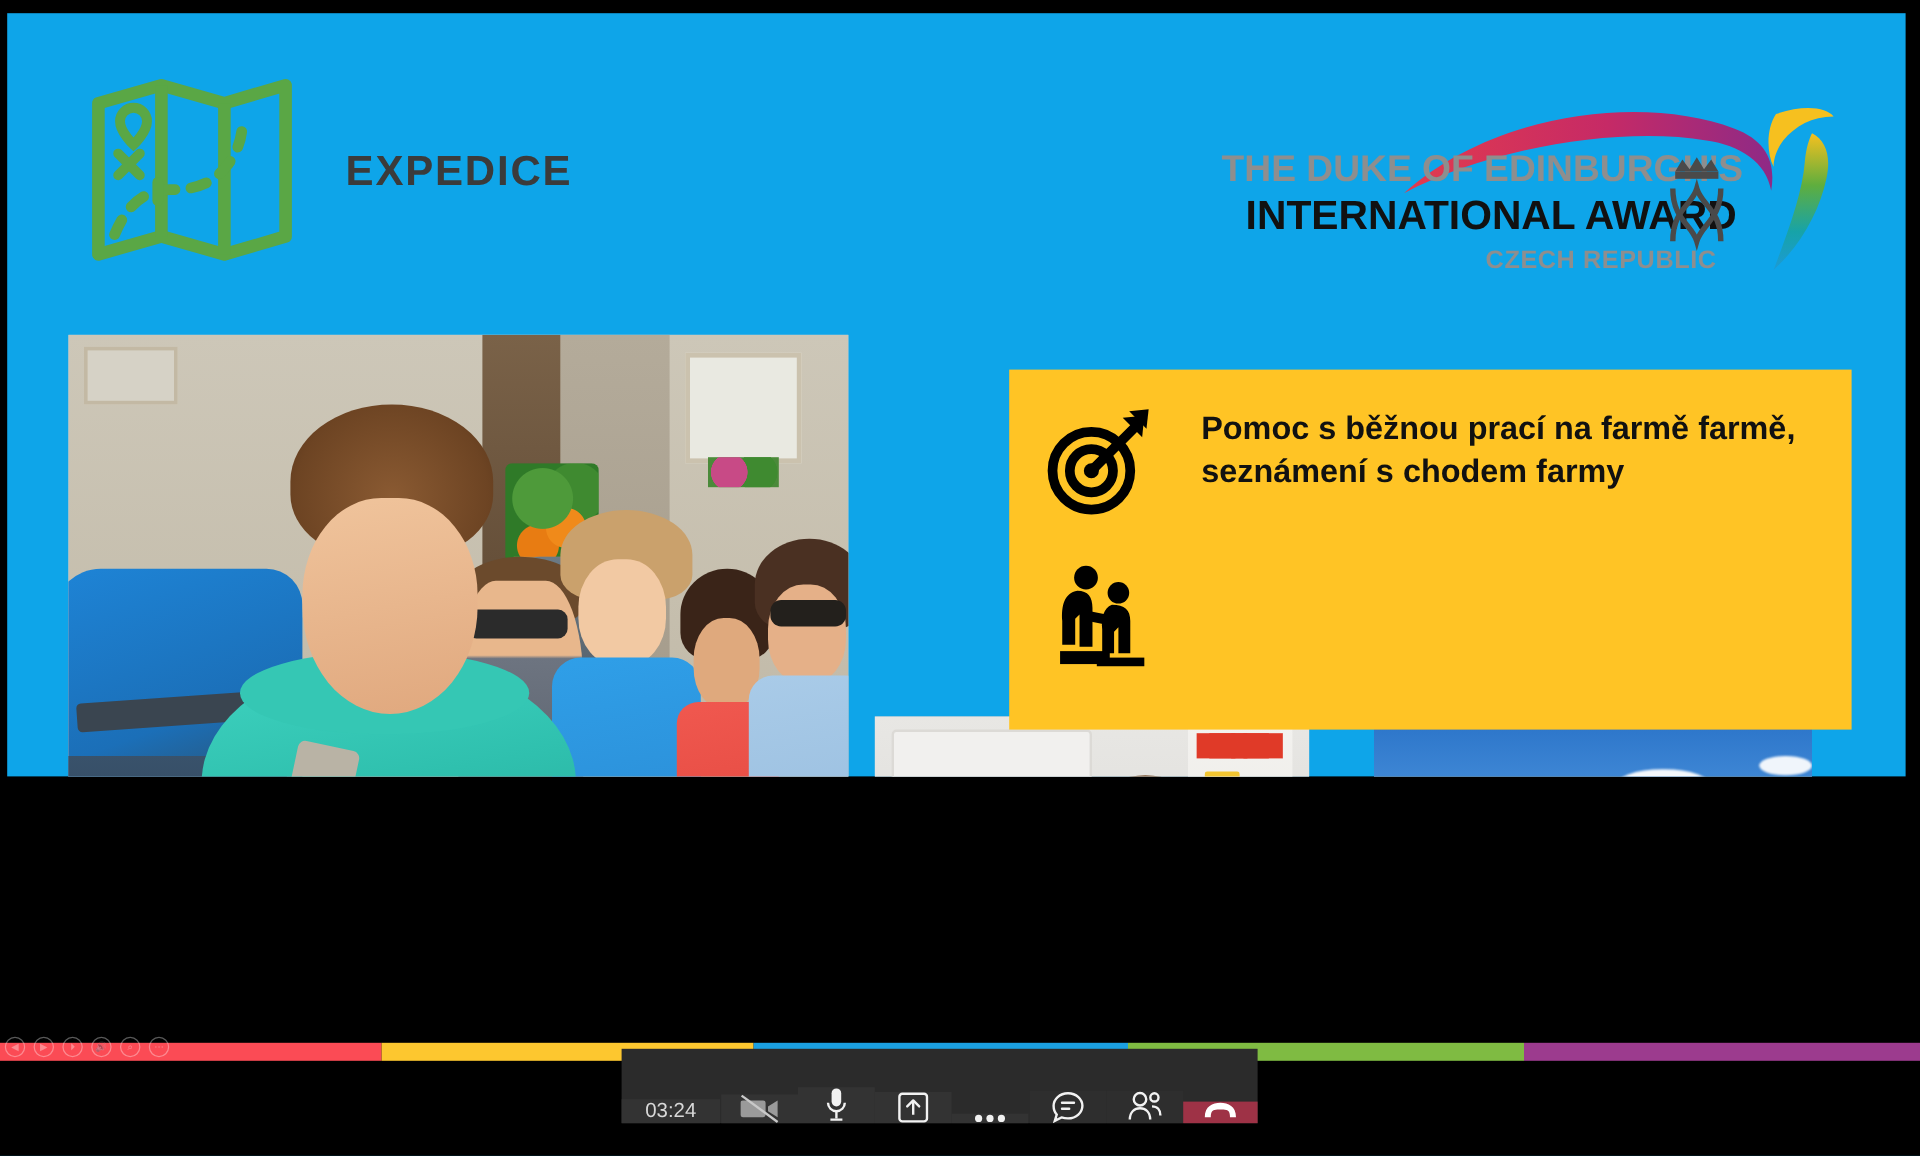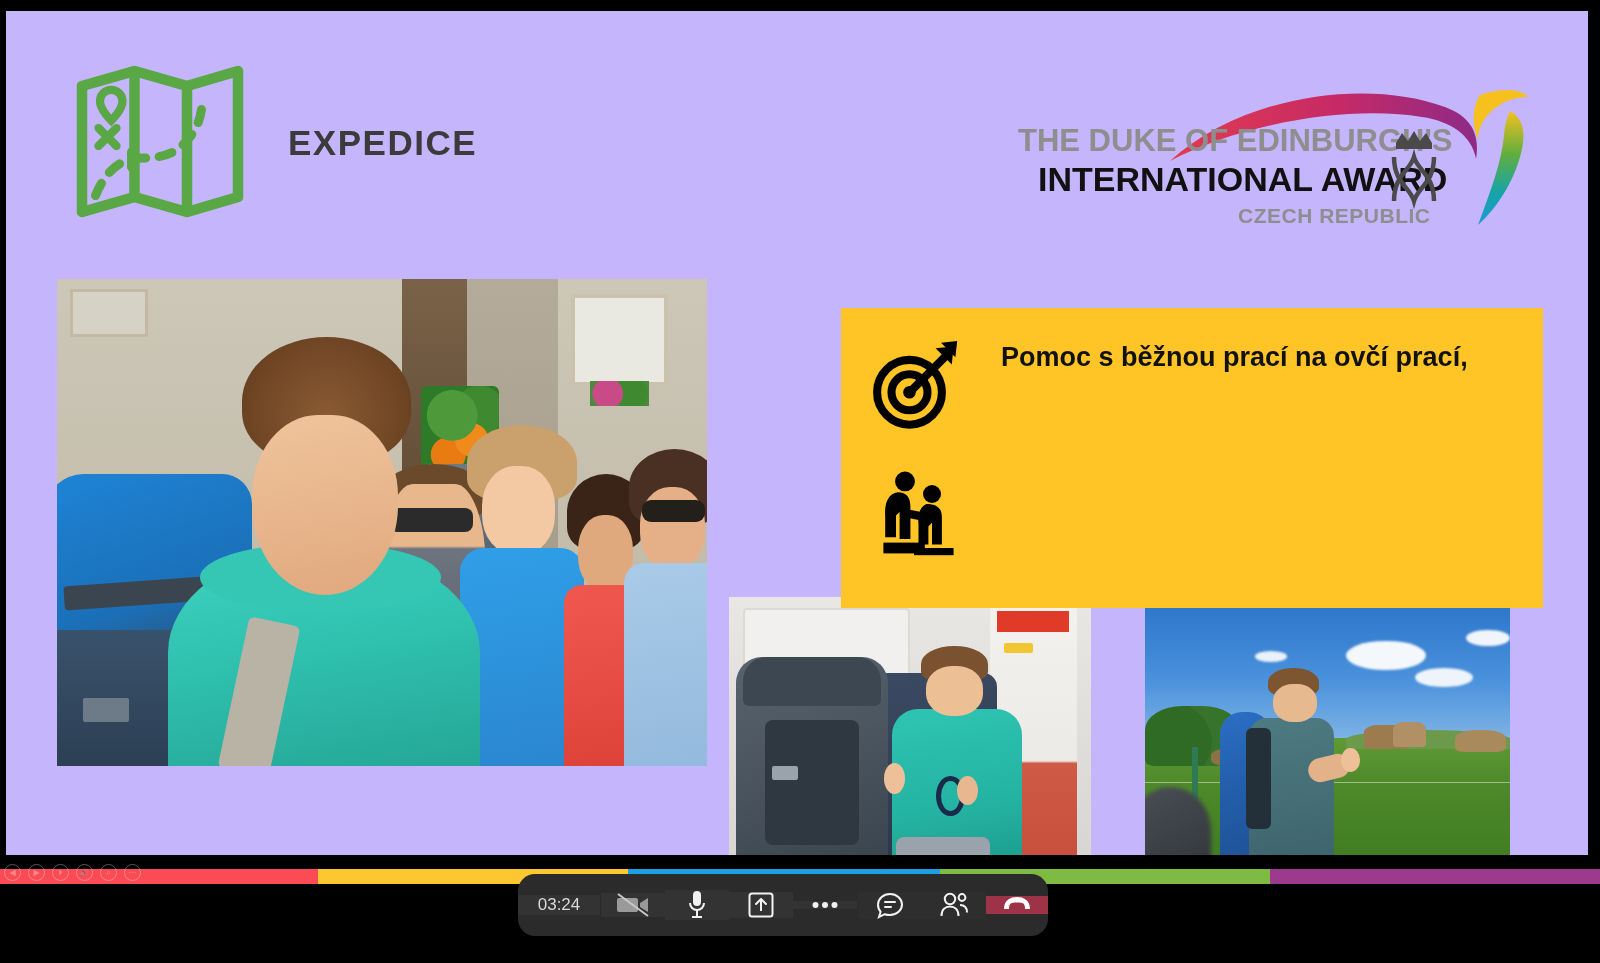--- a/index.html
+++ b/index.html
@@ -7,22 +7,22 @@
     width: 1600px; height: 963px;
     background: #000;
     font-family: "Liberation Sans", sans-serif;
     overflow: hidden;
   }
   #app { position: relative; width: 1600px; height: 963px; background: #000; }
 
   
   .slide {
     position: absolute; left: 6px; top: 11px;
-    width: 1582px; height: 844px;
-    background: #c4b5fd;
+    width: 1582px; height: 636px;
+    background: #0ea5e9;
     overflow: hidden;
   }
 
   
   .hdr-left { position: absolute; left: 64px; top: 48px; display: flex; align-items: center; }
   .map-icon { width: 180px; height: 168px; }
   .hdr-title {
     margin-left: 38px;
     font-size: 35px; font-weight: bold; letter-spacing: 1.5px;
     color: #3b3b3b;
@@ -238,23 +238,22 @@
 
   
   .player-ctrls { position:absolute; left:4px; top:864px; display:flex; gap:7px; align-items:center;
     opacity:.35; }
   .pc { width:17px; height:17px; border-radius:50%; border:1.4px solid #fff;
     display:flex; align-items:center; justify-content:center; color:#fff; font-size:8px; }
 
   
   .toolbar {
     position: absolute; left: 518px; top: 874px;
-    height: 62px; display: flex; align-items: center;
+    height: 62px; display: flex; align-items: flex-end;
     background: #2b2b2b;
-    border-radius: 17px;
   }
   .tb-timer {
     width: 82px; display:flex; align-items:center; justify-content:center;
     color:#d8d8d8; font-size:17px; background:#333333;
   }
   .tb-btn {
     width: 64px; display:flex; align-items:center; justify-content:center;
     background:#333333; cursor:pointer;
   }
   .tb-sep { width: 1px; background:#4a4a4a; }
@@ -430,21 +429,22 @@
               <circle cx="45" cy="57" r="36"></circle>
               <circle cx="45" cy="57" r="20"></circle>
             </g>
             <circle cx="45" cy="57" r="7" fill="#000"></circle>
             <path d="M45 57 L88 14" stroke="#000" stroke-width="9" stroke-linecap="round"></path>
             <path d="M74 8 L94 6 L92 26 Z" fill="#000"></path>
             <path d="M80 2 L98 0 L96 18 Z" fill="#000"></path>
           </svg>
         </span>
         <span class="info-text">
-          <span class="line">Pomoc s běžnou prací na ovčí prací,</span>
+          <span class="line">Pomoc s běžnou prací na farmě farmě,</span>
+          <span class="line">seznámení s chodem farmy</span>
         </span>
       </div>
 
       <div class="info-row second">
         <span class="info-icon">
           <svg viewBox="0 0 100 100">
             <circle cx="40" cy="16" r="11" fill="#000"></circle>
             <path d="M32 28 C20 30 17 42 18 56 L18 78 L30 78 L30 54 L34 50 L34 80 L46 80 L46 44 C46 34 42 28 32 28 Z" fill="#000"></path>
             <circle cx="70" cy="30" r="10" fill="#000"></circle>
             <path d="M64 41 C56 44 54 54 55 64 L55 86 L66 86 L66 66 L70 62 L70 86 L81 86 L81 56 C81 46 76 41 64 41 Z" fill="#000"></path>

